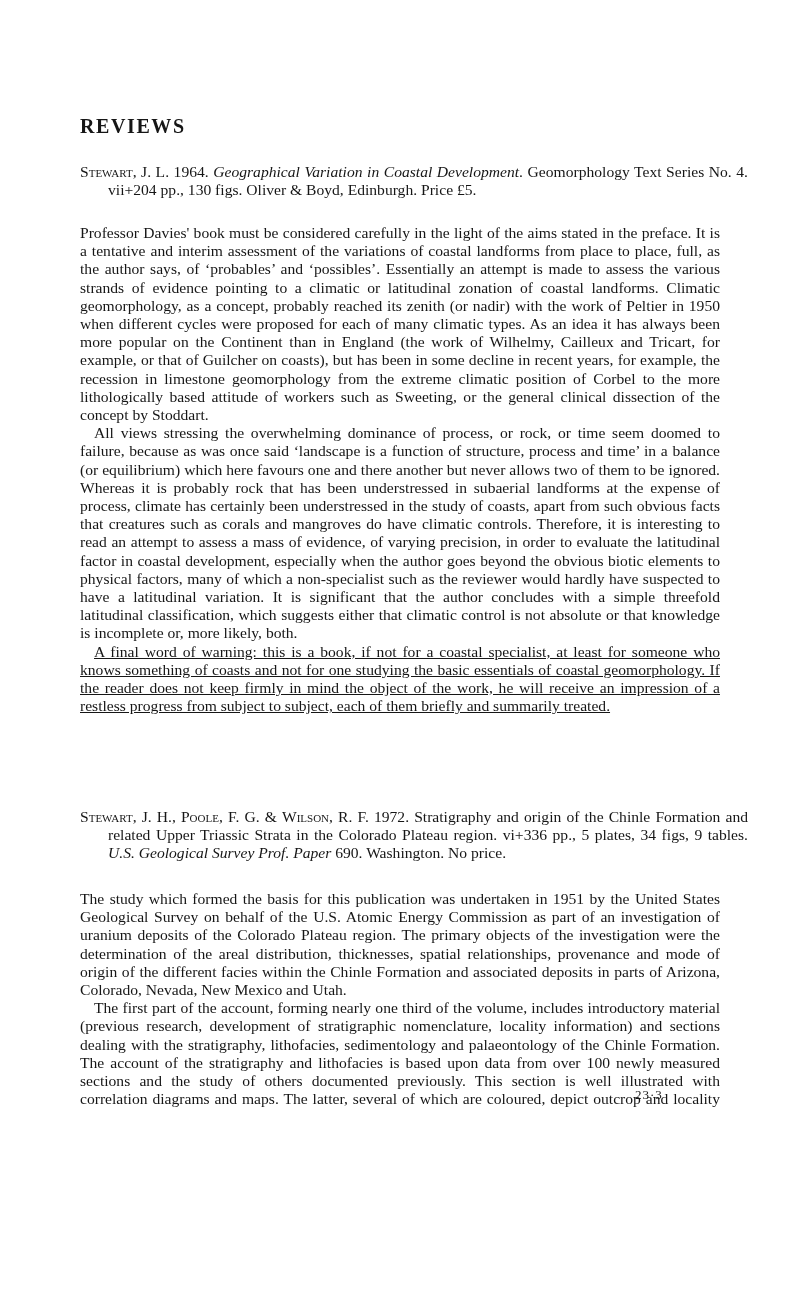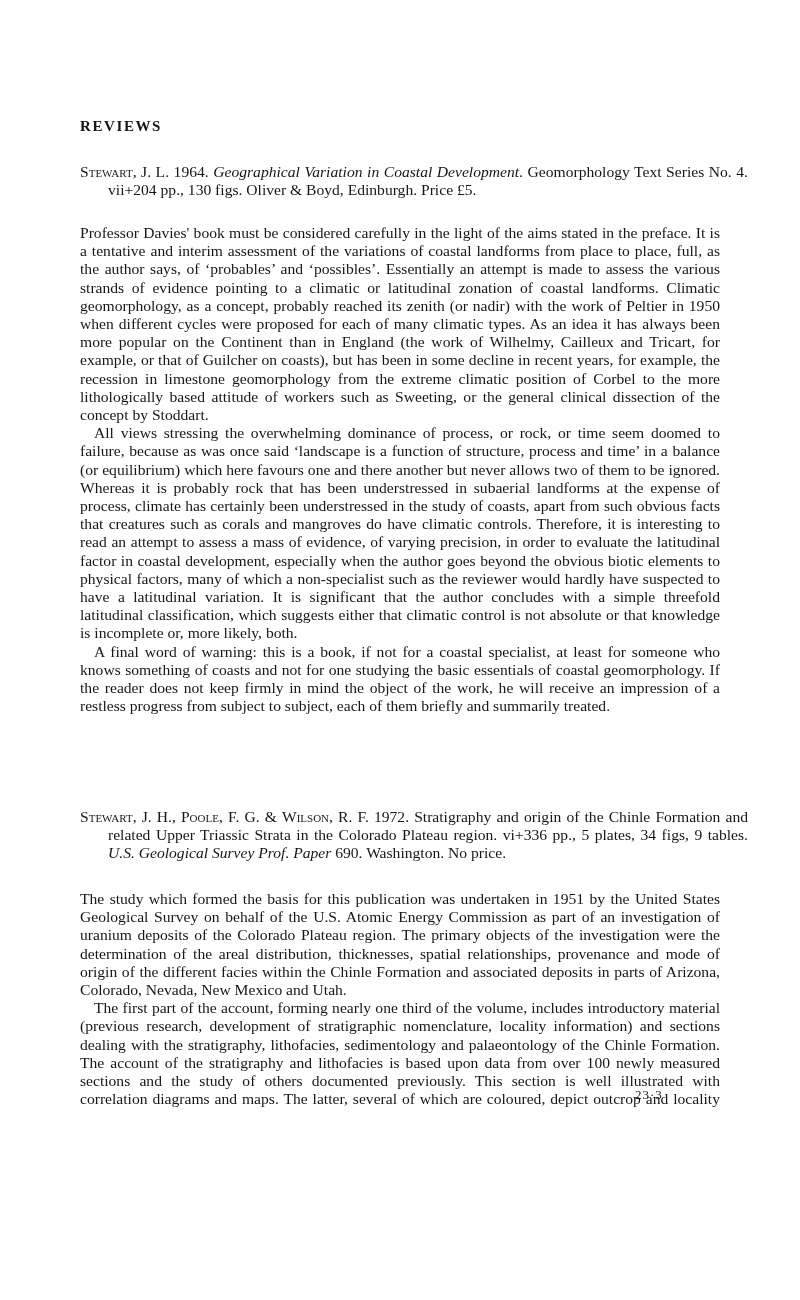--- a/index.html
+++ b/index.html
@@ -4,32 +4,32 @@
 <style>
   html, body { margin: 0; padding: 0; background: #ffffff; }
   body { width: 800px; height: 1300px; position: relative; overflow: hidden; }
   .page {
     position: absolute; left: 80px; top: 0; width: 640px;
     font-family: "Liberation Serif", "DejaVu Serif", serif;
     color: #161616; font-size: 15.6px; line-height: 18.2px;
   }
   .heading {
     position: absolute; top: 117px; left: 0;
-    font-size: 15px; font-weight: bold; letter-spacing: 1.6px;
+    font-size: 20px; font-weight: bold; letter-spacing: 1.6px;
   }
   .citation {
     position: absolute; left: 0; width: 640px;
     padding-left: 28px; text-indent: -28px; text-align: justify;
   }
   .citation .sc { font-variant: small-caps; }
   .citation i { font-style: italic; }
   .body-block { position: absolute; left: 0; width: 640px; }
   .para { margin: 0; text-align: justify; text-align-last: left; }
   .para.indent { text-indent: 14px; }
-  .sig-line { display: flex; justify-content: flex-end; align-items: baseline; }
+  .sig-line { display: flex; justify-content: flex-end; align-items: baseline; text-decoration: underline; }
   .sig { padding-right: 6px; position: relative; top: 5px; letter-spacing: 0.5px; }
   .folio {
     position: absolute; top: 1086px; left: 555px;
     font-size: 13px; letter-spacing: 1px;
   }
 </style>
 </head>
 <body>
 
 <div class="page">

